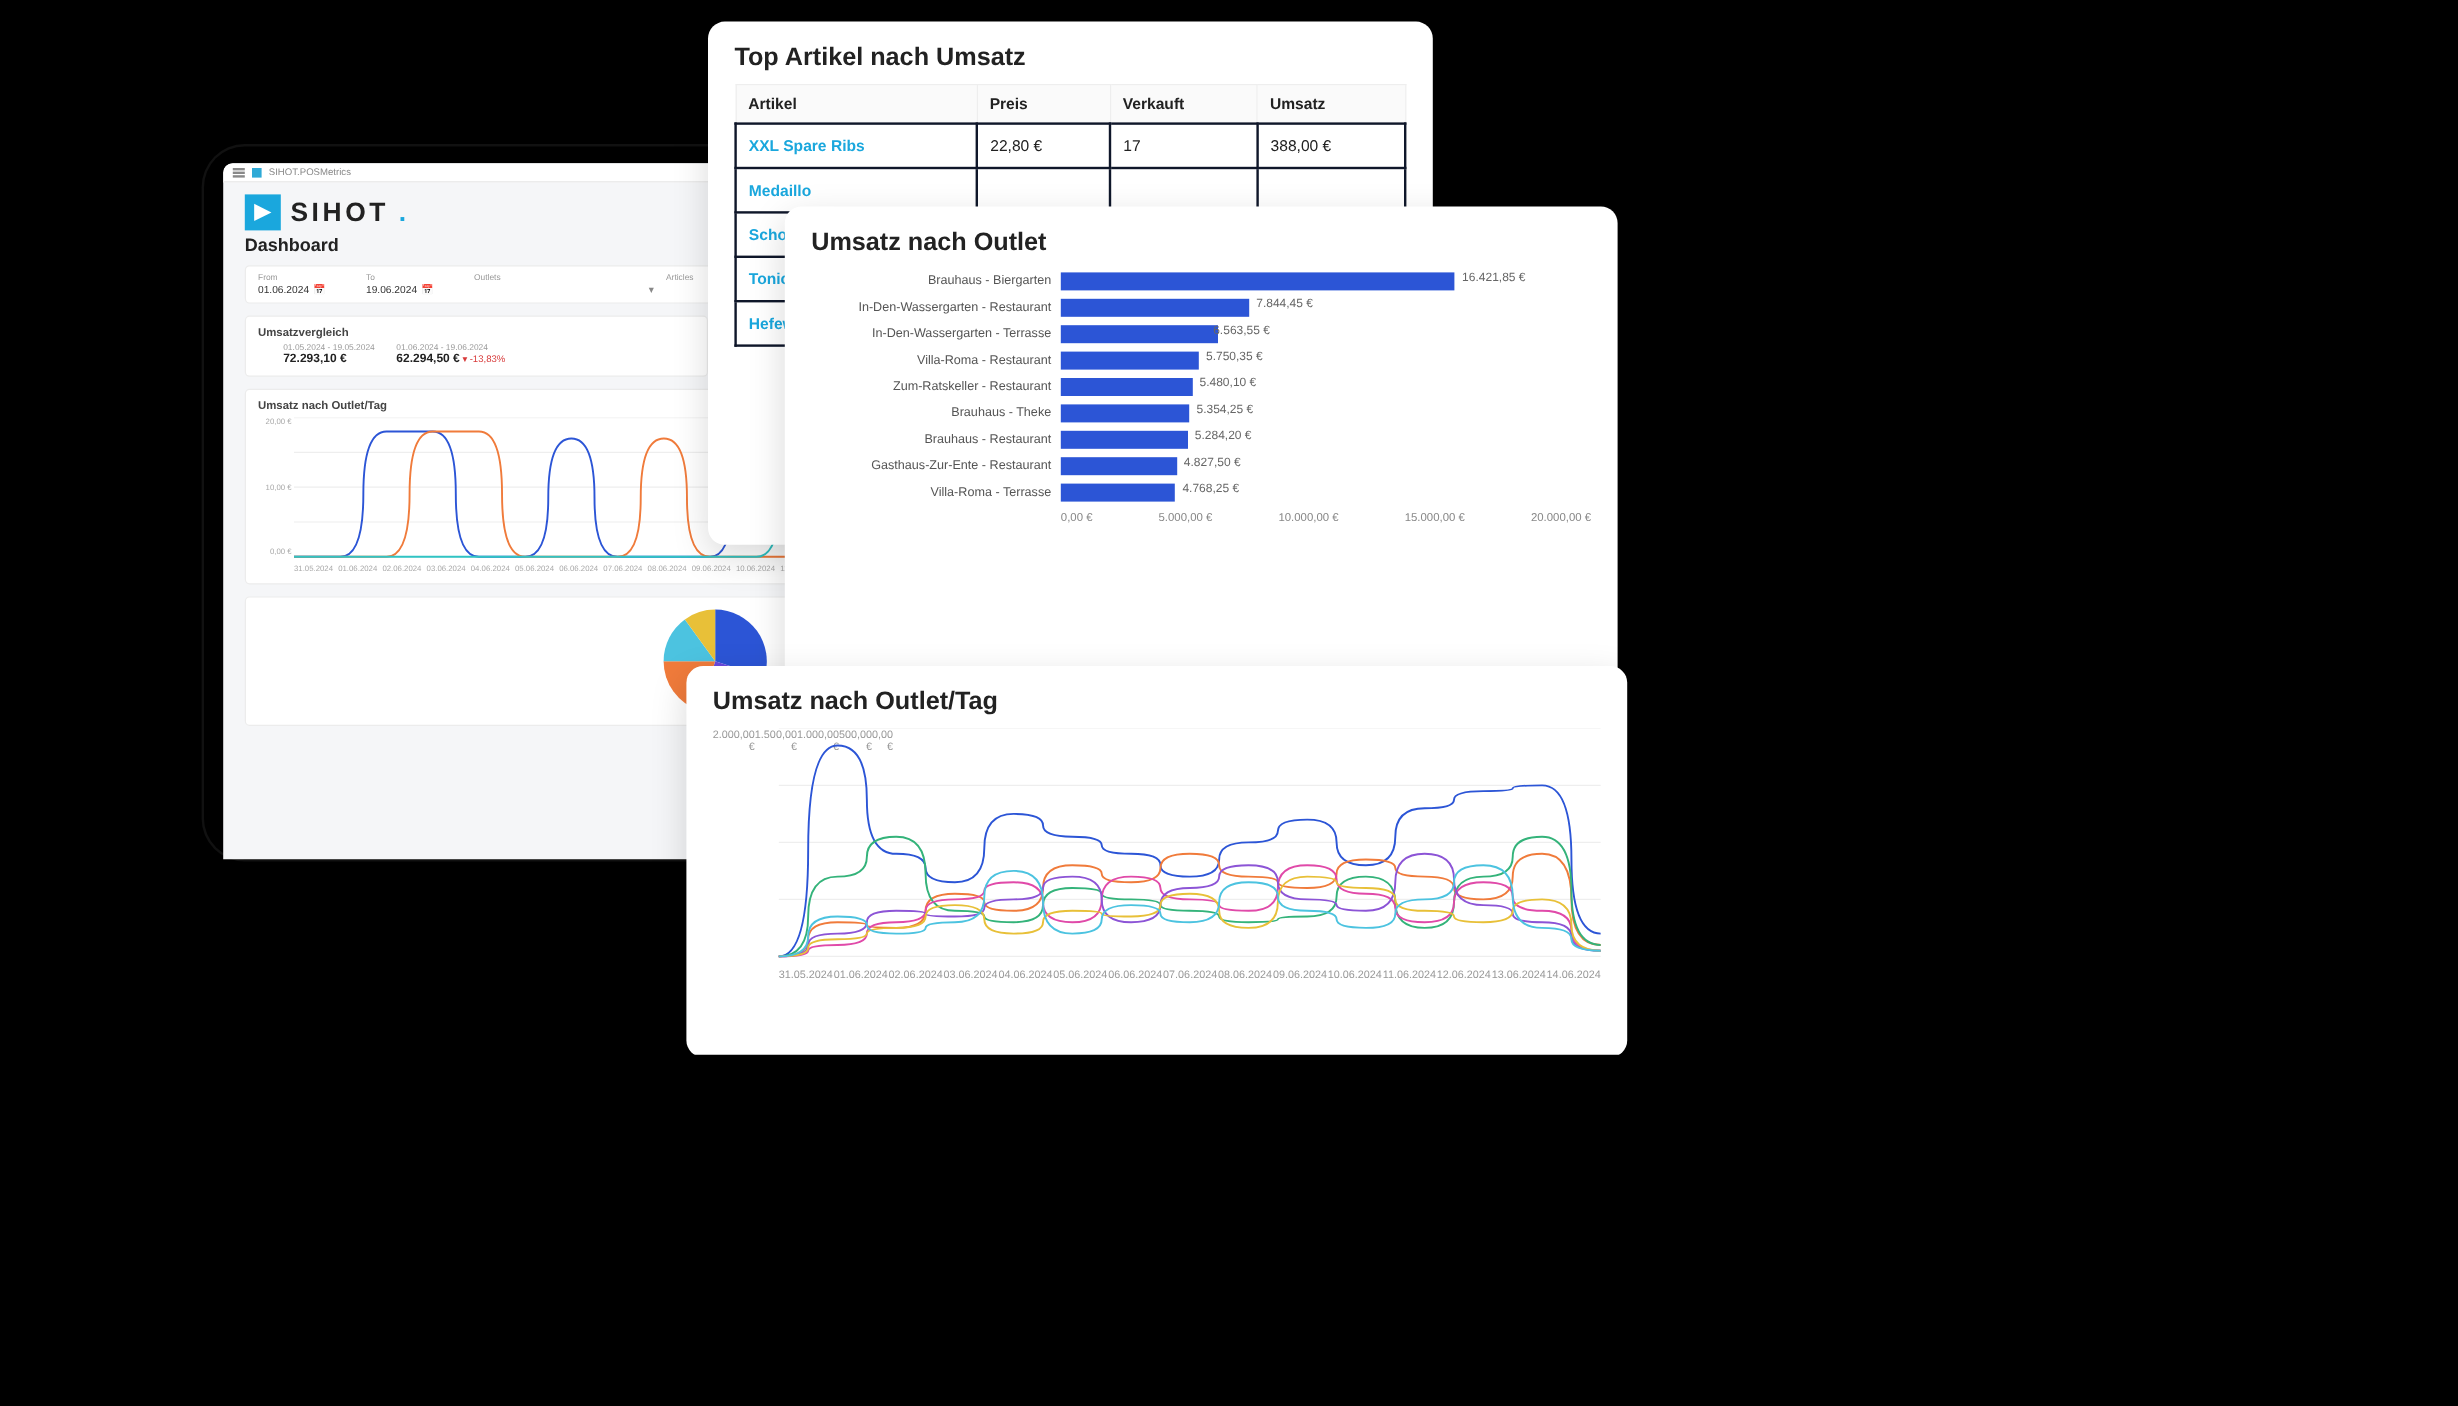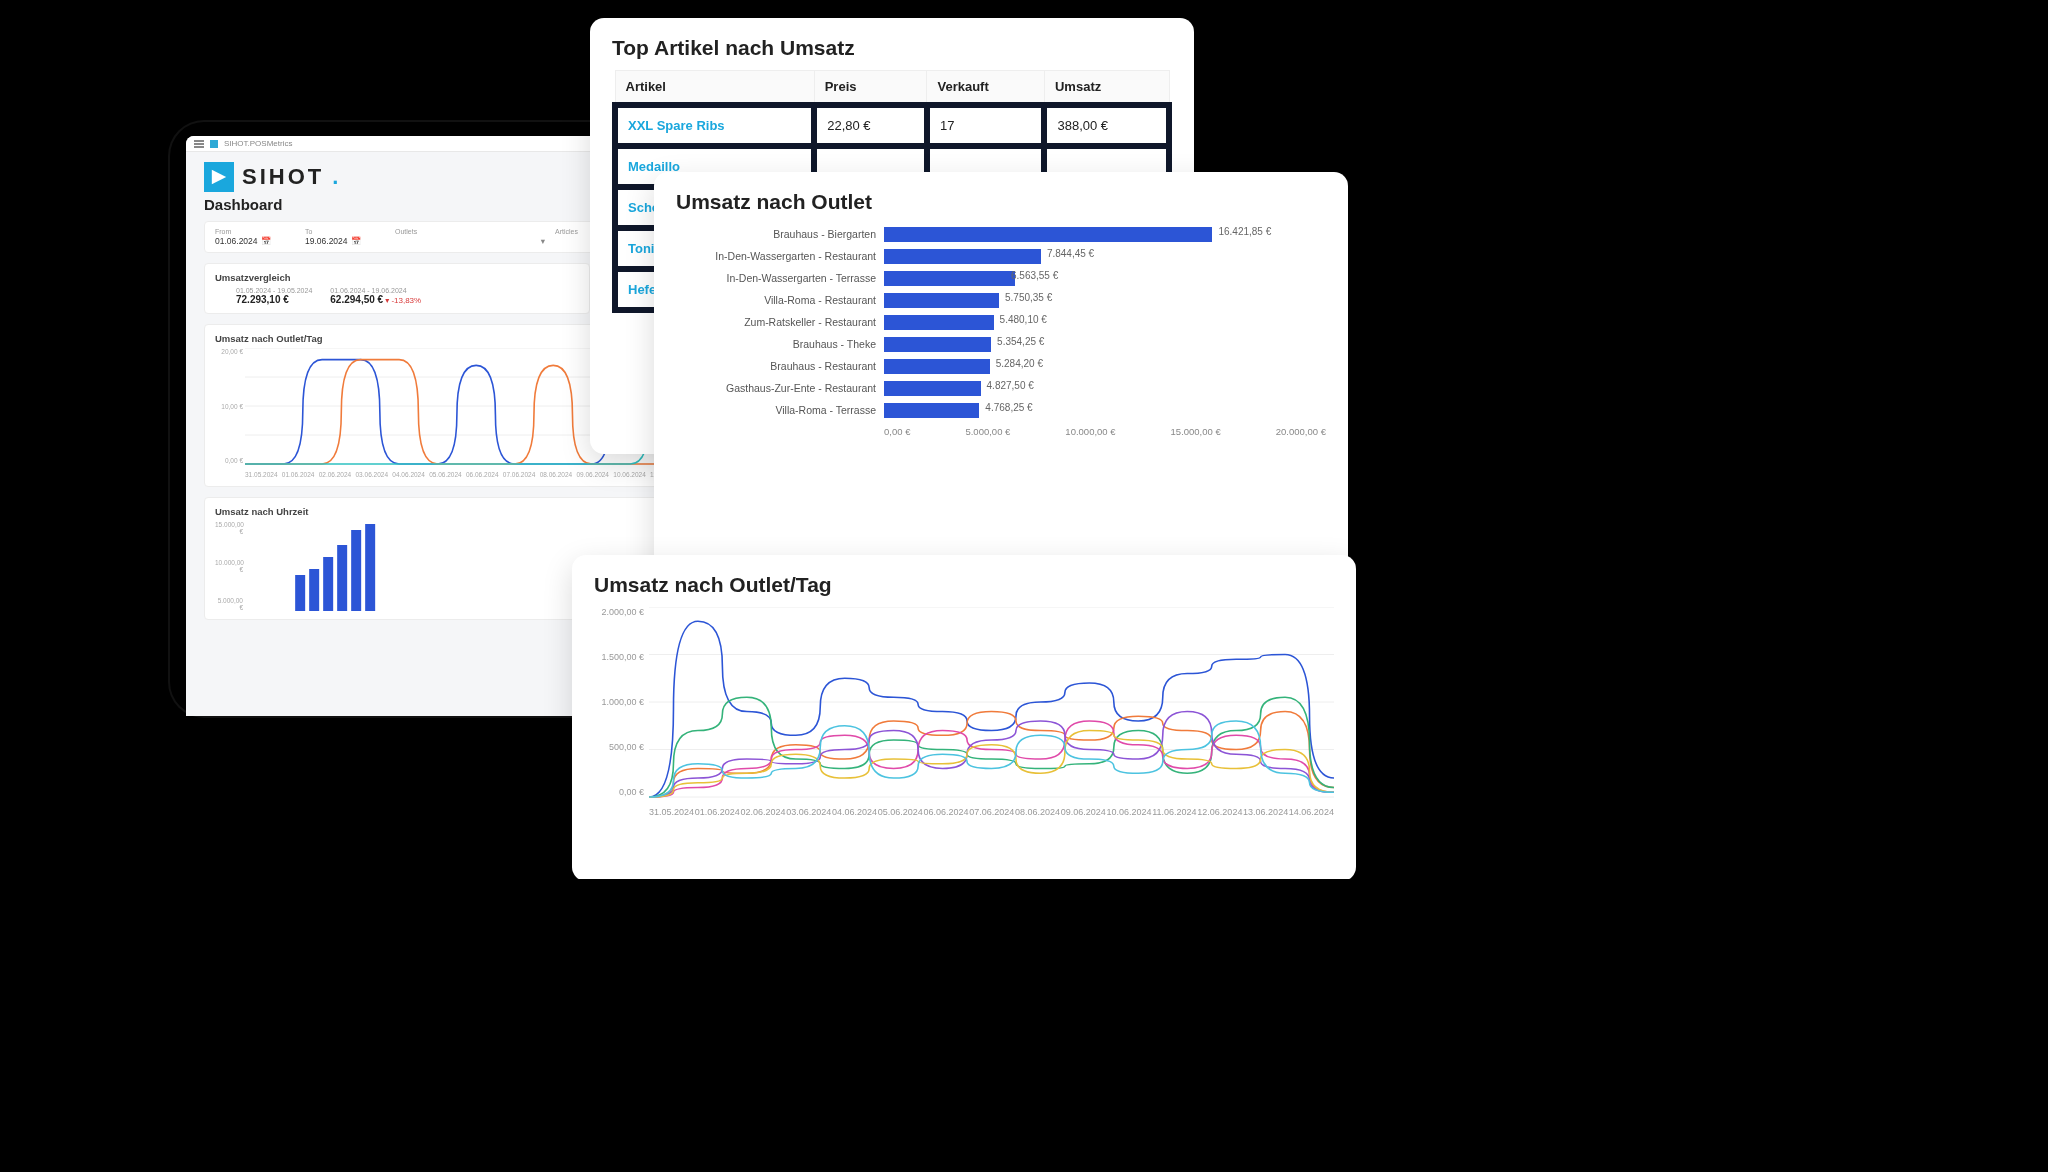--- a/index.html
+++ b/index.html
@@ -55,37 +55,37 @@
   .float-card{
     position:absolute;background:#fff;border-radius:14px;
     box-shadow:0 10px 30px rgba(0,0,0,.15);padding:18px 22px;color:#222;
   }
   .fc-title{font-size:21px;font-weight:700;margin:0 0 10px;}
   
   #card-table{left:590px;top:18px;width:560px;height:400px;}
   #card-table table{width:100%;border-collapse:collapse;font-size:13px;}
   #card-table th{background:#fafafa;text-align:left;font-weight:700;
                  border:1px solid #eee;padding:8px 10px;font-size:13px;}
-  #card-table td{border:6px solid #0f172a;padding:10px;}
+  #card-table td{border:2px solid #0f172a;padding:10px;}
   #card-table td.link{color:#1aa7dd;font-weight:700;}
   
   #card-hbar{left:654px;top:172px;width:650px;height:380px;}
   .hbar-row{display:flex;align-items:center;gap:8px;font-size:10.5px;margin:2px 0;height:20px;justify-content:flex-end;}
   .hbar-label{width:200px;text-align:right;color:#555;}
   .hbar-bar-wrap{position:relative;flex:1;height:15px;}
   .hbar-bar{height:100%;background:#2c55d6;}
   .hbar-val{position:absolute;top:-1px;font-size:10px;color:#666;white-space:nowrap;}
   .hbar-axis{margin-left:208px;display:flex;justify-content:space-between;
              font-size:9.5px;color:#888;margin-top:6px;}
   
   #card-lines{left:572px;top:555px;width:740px;height:290px;}
   .big-line-wrap{position:relative;width:100%;height:210px;}
   .big-line-wrap svg{position:absolute;inset:0;}
   .bl-y{position:absolute;left:0;top:0;bottom:20px;width:50px;display:flex;
-        flex-direction:column;justify-content:space-between;font-size:9px;
+        flex-direction:row;justify-content:space-between;font-size:9px;
         color:#999;text-align:right;}
   .bl-x{position:absolute;left:55px;right:0;bottom:0;display:flex;
         justify-content:space-between;font-size:9px;color:#999;}
 </style>
 </head>
 <body>
 
 <div class="stage">
 
   <div class="tablet-bezel">
@@ -220,37 +220,20 @@
                 <line x1="30" x2="762" y1="87" y2="87" stroke="#eee"></line>
                 <line x1="30" x2="762" y1="116" y2="116" stroke="#eee"></line>
                 <path d="M 30 116 Q 49.26315789473684 116 49.26315789473684 116 Q 49.26315789473684 116 68.52631578947368 116 Q 87.78947368421052 116 87.78947368421052 63.8 Q 87.78947368421052 11.599999999999994 107.05263157894737 11.599999999999994 Q 126.3157894736842 11.599999999999994 126.3157894736842 11.599999999999994 Q 126.3157894736842 11.599999999999994 145.57894736842104 11.599999999999994 Q 164.8421052631579 11.599999999999994 164.8421052631579 63.8 Q 164.8421052631579 116 184.10526315789474 116 Q 203.3684210526316 116 203.3684210526316 116 Q 203.3684210526316 116 222.63157894736844 116 Q 241.89473684210526 116 241.89473684210526 66.7 Q 241.89473684210526 17.400000000000006 261.1578947368421 17.400000000000006 Q 280.42105263157896 17.400000000000006 280.42105263157896 66.7 Q 280.42105263157896 116 299.6842105263158 116 Q 318.9473684210526 116 318.9473684210526 116 Q 318.9473684210526 116 338.2105263157895 116 Q 357.47368421052636 116 357.47368421052636 116 Q 357.47368421052636 116 376.7368421052632 116 Q 396 116 396 58 Q 396 0 415.2631578947369 0 Q 434.5263157894737 0 434.5263157894737 5.799999999999997 Q 434.5263157894737 11.599999999999994 453.7894736842105 11.599999999999994 Q 473.0526315789474 11.599999999999994 473.0526315789474 63.8 Q 473.0526315789474 116 492.3157894736842 116 Q 511.57894736842104 116 511.57894736842104 116 Q 511.57894736842104 116 530.8421052631579 116 Q 550.1052631578948 116 550.1052631578948 116 Q 550.1052631578948 116 569.3684210526316 116 Q 588.6315789473684 116 588.6315789473684 60.900000000000006 Q 588.6315789473684 5.800000000000011 607.8947368421053 5.800000000000011 Q 627.1578947368421 5.800000000000011 627.1578947368421 60.900000000000006 Q 627.1578947368421 116 646.421052631579 116 Q 665.6842105263158 116 665.6842105263158 116 Q 665.6842105263158 116 684.9473684210526 116 Q 704.2105263157895 116 704.2105263157895 116 Q 704.2105263157895 116 723.4736842105264 116 Q 742.7368421052631 116 742.7368421052631 116 Q 742.7368421052631 116 762 116" fill="none" stroke="#2c55d6" stroke-width="1.6"></path>
                 <path d="M 30 116 Q 49.26315789473684 116 49.26315789473684 116 Q 49.26315789473684 116 68.52631578947368 116 Q 87.78947368421052 116 87.78947368421052 116 Q 87.78947368421052 116 107.05263157894737 116 Q 126.3157894736842 116 126.3157894736842 63.8 Q 126.3157894736842 11.599999999999994 145.57894736842104 11.599999999999994 Q 164.8421052631579 11.599999999999994 164.8421052631579 11.599999999999994 Q 164.8421052631579 11.599999999999994 184.10526315789474 11.599999999999994 Q 203.3684210526316 11.599999999999994 203.3684210526316 63.8 Q 203.3684210526316 116 222.63157894736844 116 Q 241.89473684210526 116 241.89473684210526 116 Q 241.89473684210526 116 261.1578947368421 116 Q 280.42105263157896 116 280.42105263157896 116 Q 280.42105263157896 116 299.6842105263158 116 Q 318.9473684210526 116 318.9473684210526 66.7 Q 318.9473684210526 17.400000000000006 338.2105263157895 17.400000000000006 Q 357.47368421052636 17.400000000000006 357.47368421052636 66.7 Q 357.47368421052636 116 376.7368421052632 116 Q 396 116 396 116 Q 396 116 415.2631578947369 116 Q 434.5263157894737 116 434.5263157894737 116 Q 434.5263157894737 116 453.7894736842105 116 Q 473.0526315789474 116 473.0526315789474 116 Q 473.0526315789474 116 492.3157894736842 116 Q 511.57894736842104 116 511.57894736842104 116 Q 511.57894736842104 116 530.8421052631579 116 Q 550.1052631578948 116 550.1052631578948 63.8 Q 550.1052631578948 11.599999999999994 569.3684210526316 11.599999999999994 Q 588.6315789473684 11.599999999999994 588.6315789473684 63.8 Q 588.6315789473684 116 607.8947368421053 116 Q 627.1578947368421 116 627.1578947368421 116 Q 627.1578947368421 116 646.421052631579 116 Q 665.6842105263158 116 665.6842105263158 116 Q 665.6842105263158 116 684.9473684210526 116 Q 704.2105263157895 116 704.2105263157895 116 Q 704.2105263157895 116 723.4736842105264 116 Q 742.7368421052631 116 742.7368421052631 116 Q 742.7368421052631 116 762 116" fill="none" stroke="#f07b3b" stroke-width="1.6"></path>
                 <path d="M 30 116 Q 49.26315789473684 116 49.26315789473684 116 Q 49.26315789473684 116 68.52631578947368 116 Q 87.78947368421052 116 87.78947368421052 116 Q 87.78947368421052 116 107.05263157894737 116 Q 126.3157894736842 116 126.3157894736842 116 Q 126.3157894736842 116 145.57894736842104 116 Q 164.8421052631579 116 164.8421052631579 116 Q 164.8421052631579 116 184.10526315789474 116 Q 203.3684210526316 116 203.3684210526316 116 Q 203.3684210526316 116 222.63157894736844 116 Q 241.89473684210526 116 241.89473684210526 116 Q 241.89473684210526 116 261.1578947368421 116 Q 280.42105263157896 116 280.42105263157896 116 Q 280.42105263157896 116 299.6842105263158 116 Q 318.9473684210526 116 318.9473684210526 116 Q 318.9473684210526 116 338.2105263157895 116 Q 357.47368421052636 116 357.47368421052636 116 Q 357.47368421052636 116 376.7368421052632 116 Q 396 116 396 116 Q 396 116 415.2631578947369 116 Q 434.5263157894737 116 434.5263157894737 66.7 Q 434.5263157894737 17.400000000000006 453.7894736842105 17.400000000000006 Q 473.0526315789474 17.400000000000006 473.0526315789474 14.5 Q 473.0526315789474 11.599999999999994 492.3157894736842 11.599999999999994 Q 511.57894736842104 11.599999999999994 511.57894736842104 63.8 Q 511.57894736842104 116 530.8421052631579 116 Q 550.1052631578948 116 550.1052631578948 116 Q 550.1052631578948 116 569.3684210526316 116 Q 588.6315789473684 116 588.6315789473684 116 Q 588.6315789473684 116 607.8947368421053 116 Q 627.1578947368421 116 627.1578947368421 116 Q 627.1578947368421 116 646.421052631579 116 Q 665.6842105263158 116 665.6842105263158 116 Q 665.6842105263158 116 684.9473684210526 116 Q 704.2105263157895 116 704.2105263157895 116 Q 704.2105263157895 116 723.4736842105264 116 Q 742.7368421052631 116 742.7368421052631 116 Q 742.7368421052631 116 762 116" fill="none" stroke="#30c4c4" stroke-width="1.6"></path>
               </svg>
             </div>
         </div>
 
         <div class="two-bottom">
-          <div class="card bars" style="flex:2">
-            <div class="card-title">Umsatz nach Uhrzeit</div>
-            <div style="position:relative;height:90px" id="hour-chart">
-              <div class="y-labels" id="hour-y" style="bottom:0">
-                  <span>15.000,00 €</span>
-                  <span>10.000,00 €</span>
-                  <span>5.000,00 €</span>
-                </div>
-            <svg viewBox="0 0 485 90">
-                  <rect x="80" y="54" width="10" height="36" fill="#2c55d6"></rect>
-                  <rect x="94" y="48" width="10" height="42" fill="#2c55d6"></rect>
-                  <rect x="108" y="36" width="10" height="54" fill="#2c55d6"></rect>
-                  <rect x="122" y="24" width="10" height="66" fill="#2c55d6"></rect>
-                  <rect x="136" y="9" width="10" height="81" fill="#2c55d6"></rect>
-                  <rect x="150" y="3" width="10" height="87" fill="#2c55d6"></rect>
-                </svg></div>
-          </div>
           <div class="card pie" style="flex:1">
             <div id="pie-chart" style="height:90px"><svg viewBox="0 0 117 90" width="100%" height="90">
                   <path d="M 58.5 45 L 58.5 2 A 43 43 0 0 1 99.3954302006916 58.287730758122734 Z" fill="#2c55d6"></path>
                   <path d="M 58.5 45 L 99.3954302006916 58.287730758122734 A 43 43 0 0 1 45.212269241877266 85.8954302006916 Z" fill="#6a4adf"></path>
                   <path d="M 58.5 45 L 45.212269241877266 85.8954302006916 A 43 43 0 0 1 15.5 45.00000000000001 Z" fill="#f07b3b"></path>
                   <path d="M 58.5 45 L 15.5 45.00000000000001 A 43 43 0 0 1 33.22523415142365 10.212269241877266 Z" fill="#4cc3e0"></path>
                   <path d="M 58.5 45 L 33.22523415142365 10.212269241877266 A 43 43 0 0 1 58.49999999999999 2 Z" fill="#e8c038"></path>
                 </svg></div>
           </div>
         </div>

